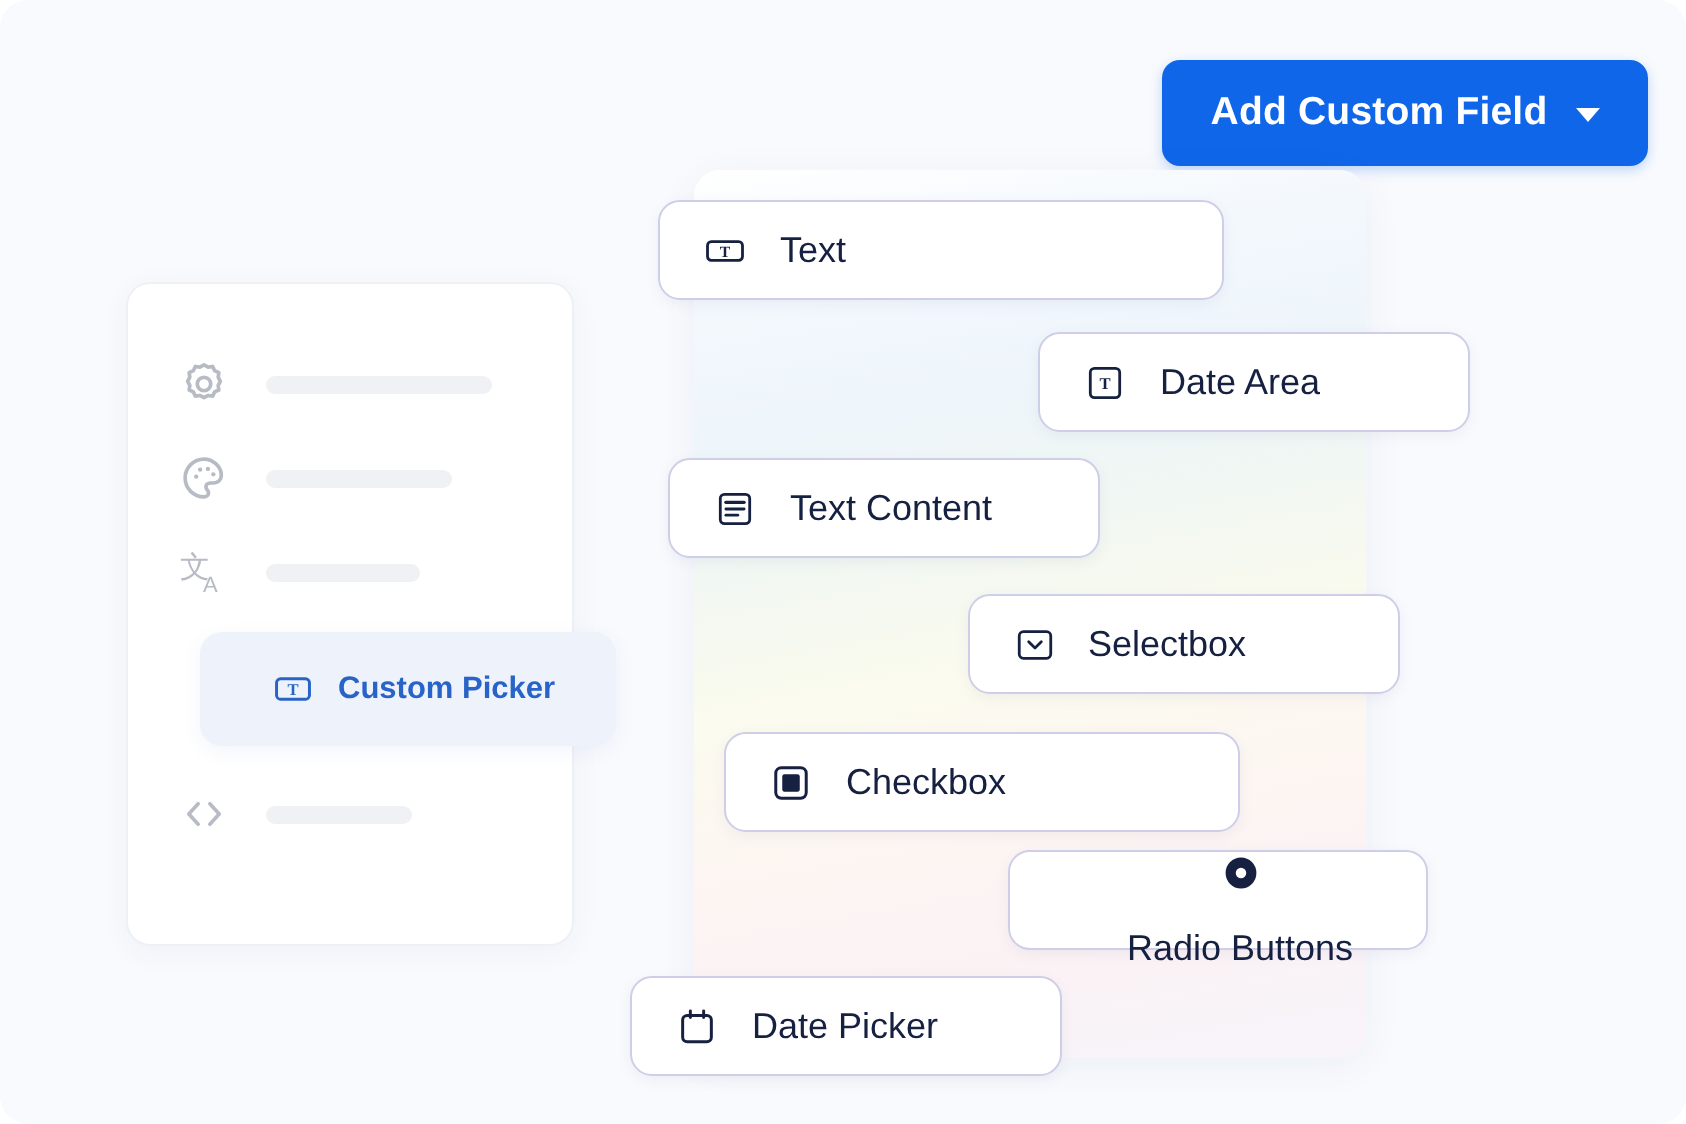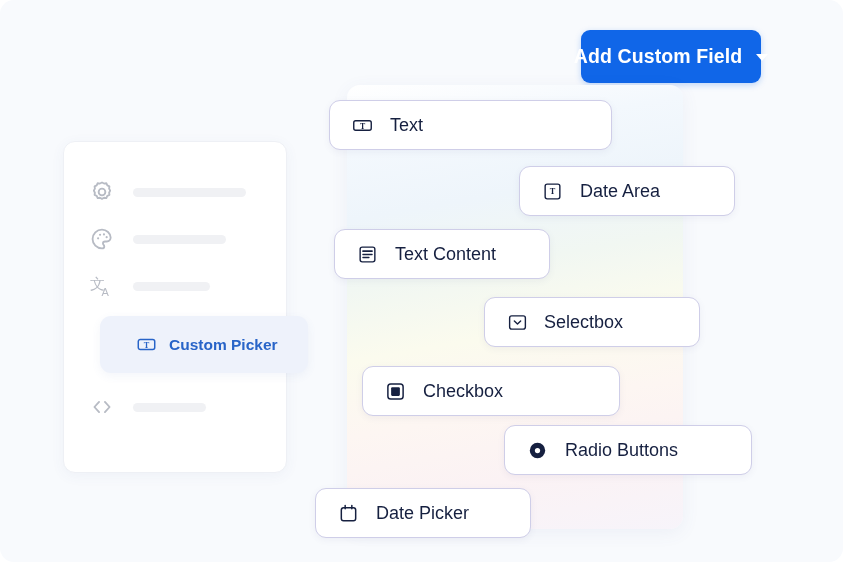--- a/index.html
+++ b/index.html
@@ -22,21 +22,21 @@
     background: #f8fafd;
     border-radius: 14px;
     overflow: hidden;
   }
 
   
   #add-field-btn {
     position: absolute;
     left: 581px;
     top: 30px;
-    width: 180px;
+    width: 243px;
     height: 53px;
     background: #1066e8;
     border: none;
     border-radius: 9px;
     display: flex;
     align-items: center;
     justify-content: center;
     gap: 14px;
     cursor: pointer;
     box-shadow: 0 2px 6px rgba(16,102,232,0.25);
@@ -169,21 +169,21 @@
     height: 21px;
     display: block;
     flex: 0 0 auto;
   }
 
   #field-card-text          { left: 329px; top: 100px;  width: 283px; }
   #field-card-textarea      { left: 519px; top: 166px;  width: 216px; }
   #field-card-textcontent   { left: 334px; top: 229px;  width: 216px; }
   #field-card-selectbox     { left: 484px; top: 297px;  width: 216px; gap: 16px; }
   #field-card-checkbox      { left: 362px; top: 366px;  width: 258px; }
-  #field-card-radiobuttons  { left: 504px; top: 425px;  width: 248px; }
+  #field-card-radiobuttons  { left: 504px; top: 425px;  width: 210px; flex-direction: column; }
   #field-card-datepicker    { left: 315px; top: 488px;  width: 216px; }
 </style>
 </head>
 <body>
 
 <div id="stage">
 
   <button id="add-field-btn">
     <span class="btn-label">Add Custom Field</span>
     <span class="caret"></span>

